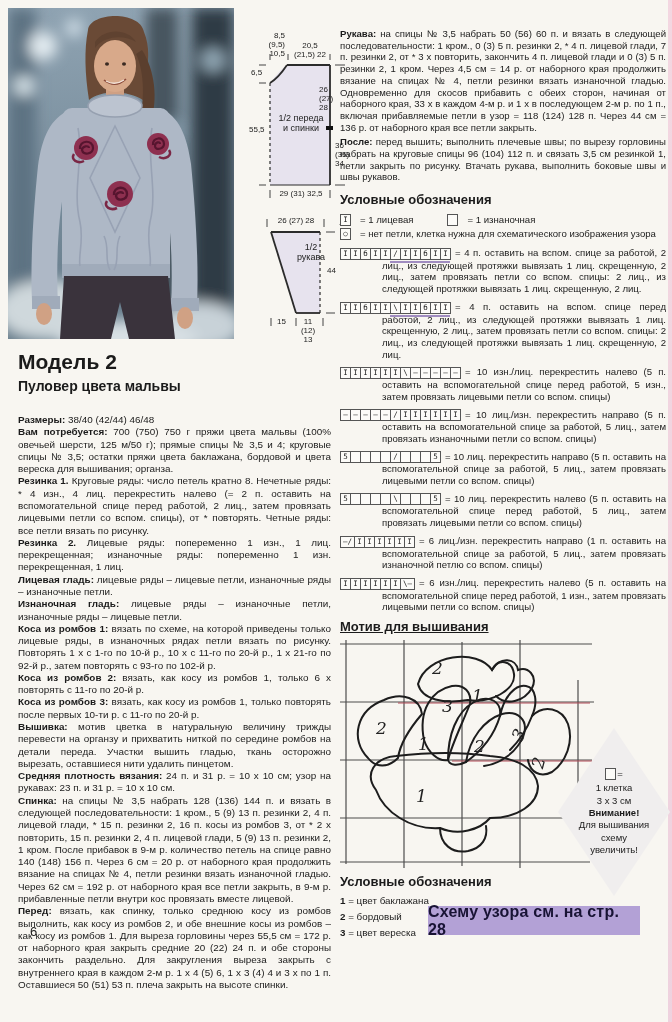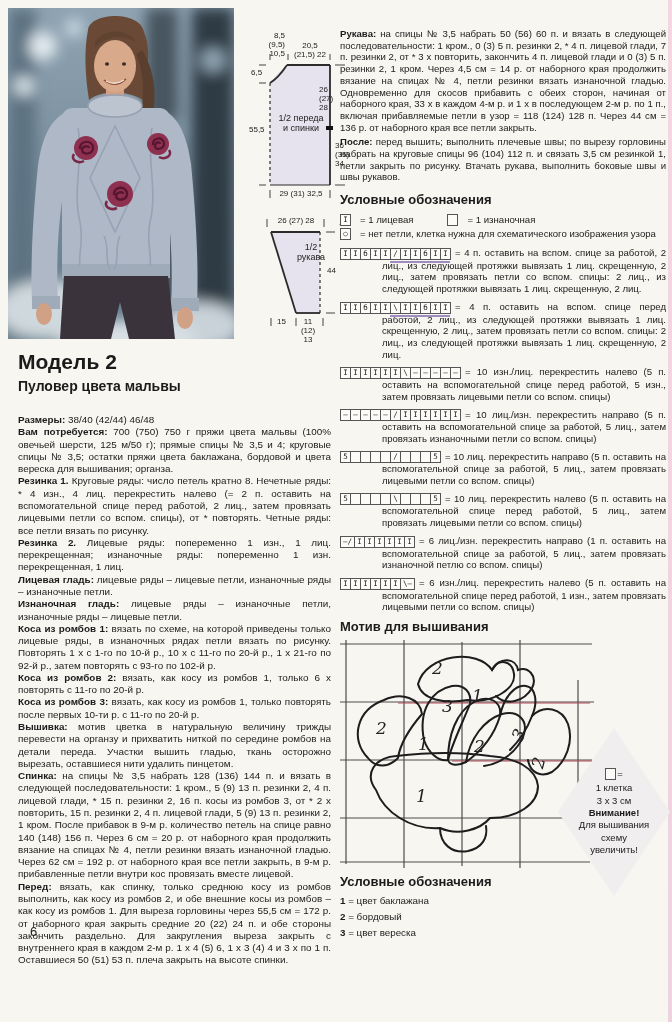--- a/index.html
+++ b/index.html
@@ -223,20 +223,21 @@
     <p class="p"><b>Размеры:</b><span> 38/40 (42/44) 46/48</span></p>
     <p class="p"><b>Вам потребуется:</b><span> 700 (750) 750 г пряжи цвета мальвы (100% овечьей шерсти, 125 м/50 г); прямые спицы № 3,5 и 4; круговые спицы № 3,5; остатки пряжи цвета баклажана, бордовой и цвета вереска для вышивания; органза.</span></p>
     <p class="p"><b>Резинка 1.</b><span> Круговые ряды: число петель кратно 8. Нечетные ряды: * 4 изн., 4 лиц. перекрестить налево (= 2 п. оставить на вспомогательной спице перед работой, 2 лиц., затем провязать лицевыми петли со вспом. спицы), от * повторять. Четные ряды: все петли вязать по рисунку.</span></p>
     <p class="p"><b>Резинка 2.</b><span> Лицевые ряды: попеременно 1 изн., 1 лиц. перекрещенная; изнаночные ряды: попеременно 1 изн. перекрещенная, 1 лиц.</span></p>
     <p class="p"><b>Лицевая гладь:</b><span> лицевые ряды – лицевые петли, изнаночные ряды – изнаночные петли.</span></p>
     <p class="p"><b>Изнаночная гладь:</b><span> лицевые ряды – изнаночные петли, изнаночные ряды – лицевые петли.</span></p>
     <p class="p"><b>Коса из ромбов 1:</b><span> вязать по схеме, на которой приведены только лицевые ряды, в изнаночных рядах петли вязать по рисунку. Повторять 1 х с 1-го по 10-й р., 10 х с 11-го по 20-й р., 1 х 21-го по 92-й р., затем повторять с 93-го по 102-й р.</span></p>
     <p class="p"><b>Коса из ромбов 2:</b><span> вязать, как косу из ромбов 1, только 6 х повторять с 11-го по 20-й р.</span></p>
     <p class="p"><b>Коса из ромбов 3:</b><span> вязать, как косу из ромбов 1, только повторять после первых 10-ти р. с 11-го по 20-й р.</span></p>
     <p class="p"><b>Вышивка:</b><span> мотив цветка в натуральную величину трижды перевести на органзу и прихватить ниткой по середине ромбов на детали переда. Участки вышить гладью, ткань осторожно вырезать, оставшиеся нити удалить пинцетом.</span></p>
+    <p class="p"><b>Средняя плотность вязания:</b><span> 24 п. и 31 р. = 10 х 10 см; узор на рукавах: 23 п. и 31 р. = 10 х 10 см.</span></p>
     <p class="p"><b>Спинка:</b><span> на спицы № 3,5 набрать 128 (136) 144 п. и вязать в следующей последовательности: 1 кром., 5 (9) 13 п. резинки 2, 4 п. лицевой глади, * 15 п. резинки 2, 16 п. косы из ромбов 3, от * 2 х повторить, 15 п. резинки 2, 4 п. лицевой глади, 5 (9) 13 п. резинки 2, 1 кром. После прибавок в 9-м р. количество петель на спице равно 140 (148) 156 п. Через 6 см = 20 р. от наборного края продолжить вязание на спицах № 4, петли резинки вязать изнаночной гладью. Через 62 см = 192 р. от наборного края все петли закрыть, в 9-м р. прибавленные петли внутри кос провязать вместе лицевой.</span></p>
     <p class="p"><b>Перед:</b><span> вязать, как спинку, только среднюю косу из ромбов выполнить, как косу из ромбов 2, и обе внешние косы из ромбов – как косу из ромбов 1. Для выреза горловины через 55,5 см = 172 р. от наборного края закрыть средние 20 (22) 24 п. и обе стороны закончить раздельно. Для закругления выреза закрыть с внутреннего края в каждом 2-м р. 1 х 4 (5) 6, 1 х 3 (4) 4 и 3 х по 1 п. Оставшиеся 50 (51) 53 п. плеча закрыть на высоте спинки.</span></p>
   </div>
 
   <div id="right-col">
     <p class="p"><b>Рукава:</b><span> на спицы № 3,5 набрать 50 (56) 60 п. и вязать в следующей последовательности: 1 кром., 0 (3) 5 п. резинки 2, * 4 п. лицевой глади, 7 п. резинки 2, от * 3 х повторить, закончить 4 п. лицевой глади и 0 (3) 5 п. резинки 2, 1 кром. Через 4,5 см = 14 р. от наборного края продолжить вязание на спицах № 4, петли резинки вязать изнаночной гладью. Одновременно для скосов прибавить с обеих сторон, начиная от наборного края, 33 х в каждом 4-м р. и 1 х в последующем 2-м р. по 1 п., включая прибавляемые петли в узор = 118 (124) 128 п. Через 44 см = 136 р. от наборного края все петли закрыть.</span></p>
     <p class="p" style="margin-top:3px;"><b>После:</b><span> перед вышить; выполнить плечевые швы; по вырезу горловины набрать на круговые спицы 96 (104) 112 п. и связать 3,5 см резинкой 1, петли закрыть по рисунку. Втачать рукава, выполнить боковые швы и швы рукавов.</span></p>
 
     <div class="sect-h">Условные обозначения</div>
 
@@ -259,21 +260,21 @@
 
     <p class="lrow"><span class="strip ul"><span class="cell">I</span><span class="cell">I</span><span class="cell">б</span><span class="cell">I</span><span class="cell">I</span><span class="cell">/</span><span class="cell">I</span><span class="cell">I</span><span class="cell">б</span><span class="cell">I</span><span class="cell">I</span></span><span>= 4 п. оставить на вспом. спице за работой, 2 лиц., из следующей протяжки вывязать 1 лиц. скрещенную, 2 лиц., затем провязать петли со вспом. спицы: 2 лиц., из следующей протяжки вывязать 1 лиц. скрещенную, 2 лиц.</span></p>
     <p class="lrow"><span class="strip ul"><span class="cell">I</span><span class="cell">I</span><span class="cell">б</span><span class="cell">I</span><span class="cell">I</span><span class="cell">\</span><span class="cell">I</span><span class="cell">I</span><span class="cell">б</span><span class="cell">I</span><span class="cell">I</span></span><span>= 4 п. оставить на вспом. спице перед работой, 2 лиц., из следующей протяжки вывязать 1 лиц. скрещенную, 2 лиц., затем провязать петли со вспом. спицы: 2 лиц., из следующей протяжки вывязать 1 лиц. скрещенную, 2 лиц.</span></p>
     <p class="lrow"><span class="strip"><span class="cell">I</span><span class="cell">I</span><span class="cell">I</span><span class="cell">I</span><span class="cell">I</span><span class="cell">I</span><span class="cell">\</span><span class="cell">–</span><span class="cell">–</span><span class="cell">–</span><span class="cell">–</span><span class="cell">–</span></span><span>= 10 изн./лиц. перекрестить налево (5 п. оставить на вспомогательной спице перед работой, 5 изн., затем провязать лицевыми петли со вспом. спицы)</span></p>
     <p class="lrow"><span class="strip"><span class="cell">–</span><span class="cell">–</span><span class="cell">–</span><span class="cell">–</span><span class="cell">–</span><span class="cell">/</span><span class="cell">I</span><span class="cell">I</span><span class="cell">I</span><span class="cell">I</span><span class="cell">I</span><span class="cell">I</span></span><span>= 10 лиц./изн. перекрестить направо (5 п. оставить на вспомогательной спице за работой, 5 лиц., затем провязать изнаночными петли со вспом. спицы)</span></p>
     <p class="lrow"><span class="strip"><span class="cell">5</span><span class="cell"></span><span class="cell"></span><span class="cell"></span><span class="cell"></span><span class="cell">/</span><span class="cell"></span><span class="cell"></span><span class="cell"></span><span class="cell">5</span></span><span>= 10 лиц. перекрестить направо (5 п. оставить на вспомогательной спице за работой, 5 лиц., затем провязать лицевыми петли со вспом. спицы)</span></p>
     <p class="lrow"><span class="strip"><span class="cell">5</span><span class="cell"></span><span class="cell"></span><span class="cell"></span><span class="cell"></span><span class="cell">\</span><span class="cell"></span><span class="cell"></span><span class="cell"></span><span class="cell">5</span></span><span>= 10 лиц. перекрестить налево (5 п. оставить на вспомогательной спице перед работой, 5 лиц., затем провязать лицевыми петли со вспом. спицы)</span></p>
     <p class="lrow"><span class="strip"><span class="cell w">–/</span><span class="cell">I</span><span class="cell">I</span><span class="cell">I</span><span class="cell">I</span><span class="cell">I</span><span class="cell">I</span></span><span>= 6 лиц./изн. перекрестить направо (1 п. оставить на вспомогательной спице за работой, 5 лиц., затем провязать изнаночной петлю со вспом. спицы)</span></p>
     <p class="lrow"><span class="strip"><span class="cell">I</span><span class="cell">I</span><span class="cell">I</span><span class="cell">I</span><span class="cell">I</span><span class="cell">I</span><span class="cell w">\–</span></span><span>= 6 изн./лиц. перекрестить налево (5 п. оставить на вспомогательной спице перед работой, 1 изн., затем провязать лицевыми петли со вспом. спицы)</span></p>
 
-    <div class="sect-h" style="margin-top:4px;">Мотив для вышивания</div>
+    <div class="sect-h" style="margin-top:4px;text-decoration:underline;">Мотив для вышивания</div>
 
     <div id="motif-wrap">
       <svg width="260" height="228" viewBox="0 0 260 228">
         <g stroke="#4d4d4d" stroke-width="1.2">
           <line x1="6" y1="0" x2="6" y2="224"></line>
             <line x1="64" y1="0" x2="64" y2="228"></line>
           <line x1="122" y1="2" x2="122" y2="226"></line>
             <line x1="180" y1="0" x2="180" y2="228"></line>
           <line x1="238" y1="40" x2="238" y2="200"></line>
           <line x1="0" y1="4" x2="252" y2="4"></line>
@@ -320,17 +321,18 @@
 схему
 увеличить!</span>
       </div>
     </div>
 
     <div id="motif-legend">
       <div class="mh">Условные обозначения</div>
       <div class="ml-item"><b>1</b><span> = цвет баклажана</span></div>
       <div class="ml-item"><b>2</b><span> = бордовый</span></div>
       <div class="ml-item"><b>3</b><span> = цвет вереска</span></div>
+      <div id="banner">Схему узора см. на стр. 28</div>
     </div>
   </div>
 
   <div id="page-num">6</div>
 </div>
 
 </body></html>

